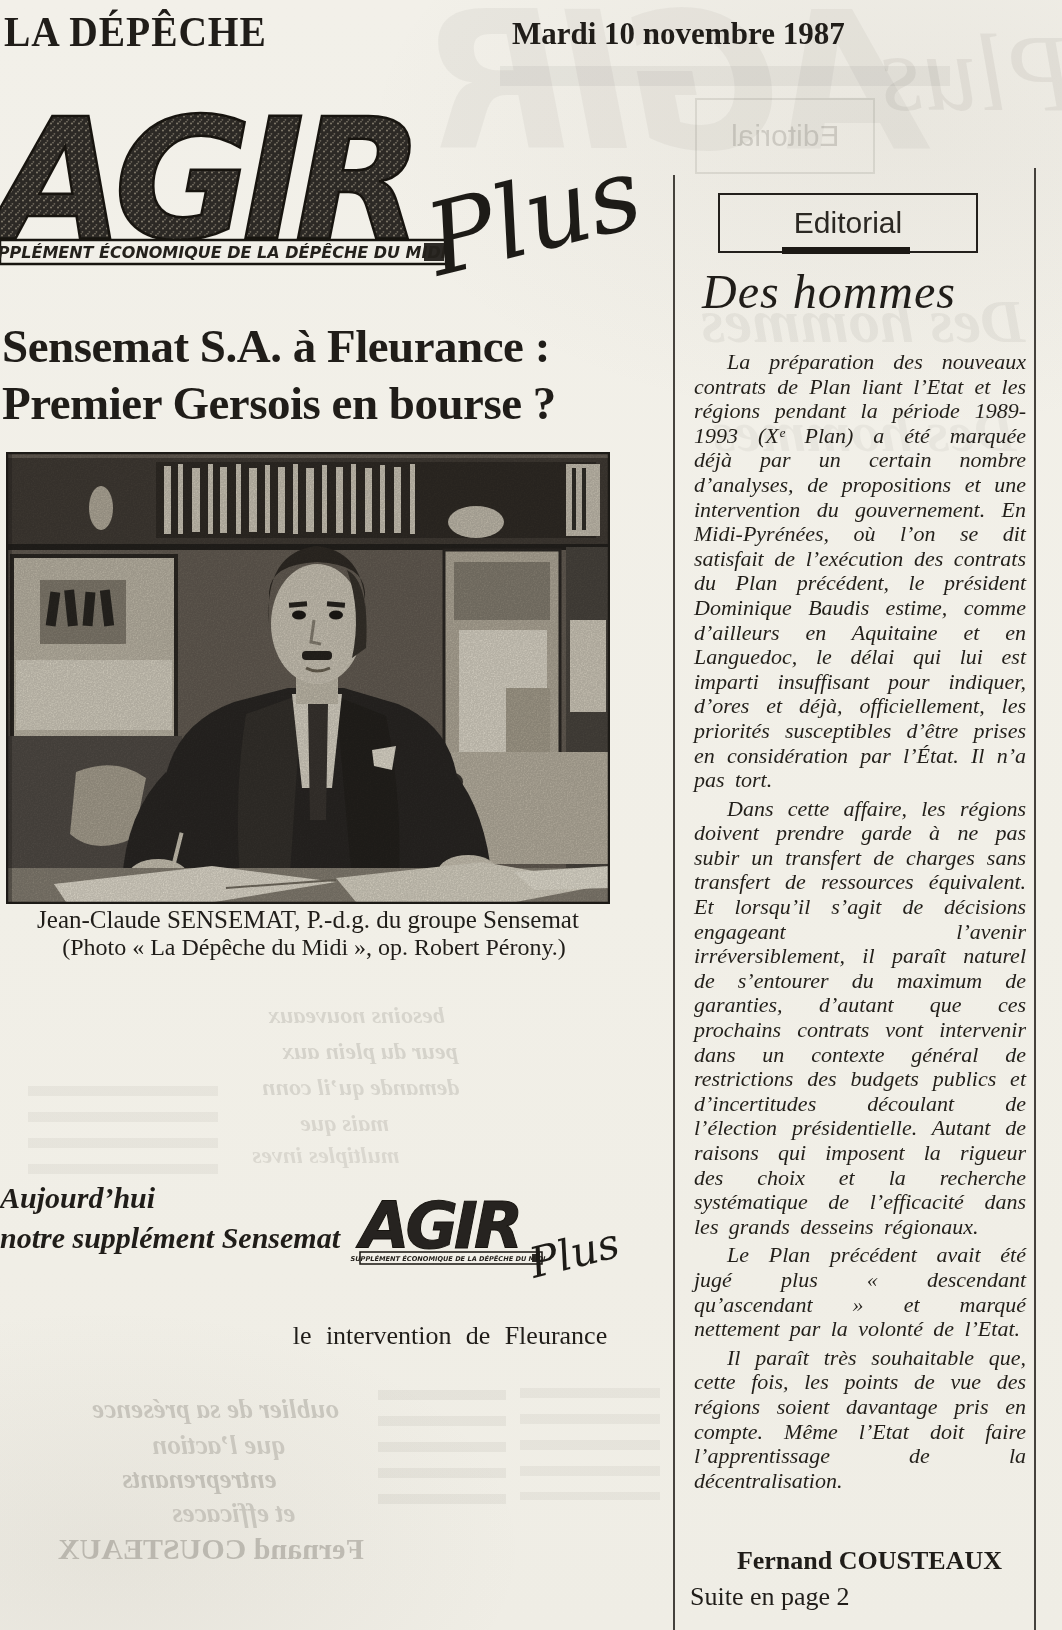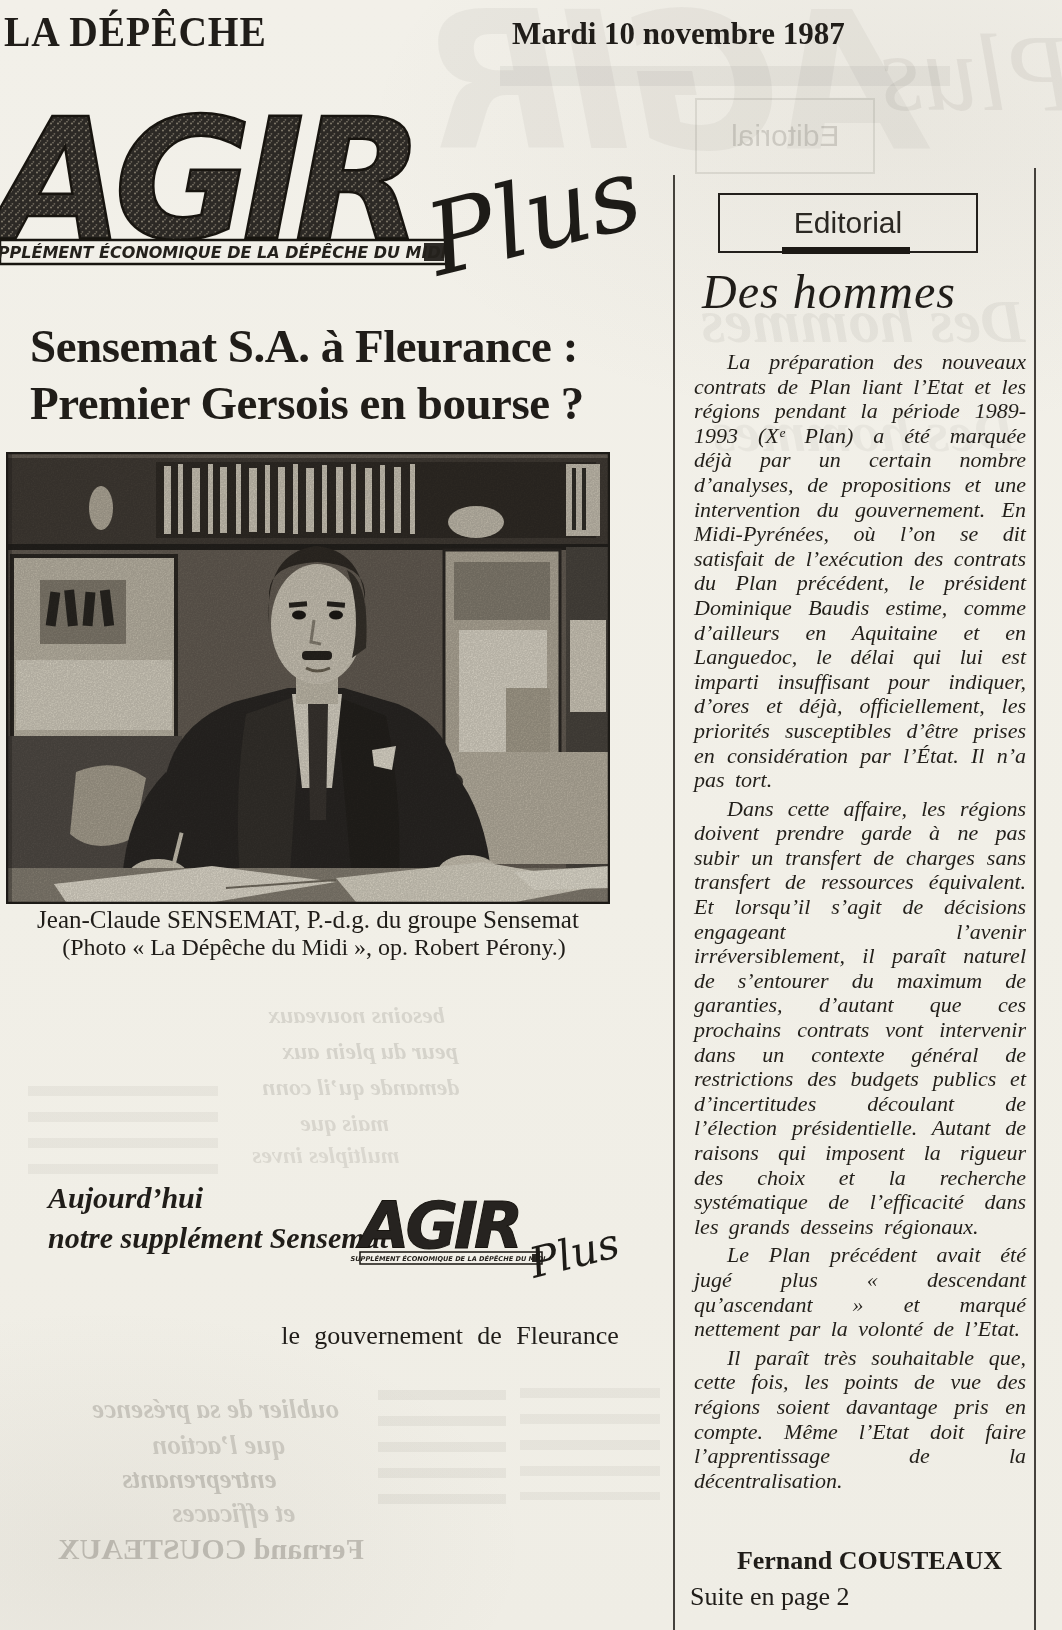--- a/index.html
+++ b/index.html
@@ -11,28 +11,28 @@
       linear-gradient(180deg,#f2f0e9 0%,#f1efe7 55%,#efede5 100%);
     font-family:"Liberation Serif","DejaVu Serif",serif;color:#201d19;
   }
   .abs{position:absolute;}
   
   .masthead{left:4px;top:8px;font-size:42px;font-weight:bold;letter-spacing:1px;transform:scaleX(.94);transform-origin:left;}
   .issue-date{left:512px;top:16px;font-size:31px;font-weight:bold;}
   
   .logo-svg{left:0;top:86px;overflow:visible;}
   
-  .headline{left:2px;top:318px;width:600px;line-height:57px;font-size:47px;font-weight:bold;letter-spacing:-.5px;margin-left:28px;}
+  .headline{left:2px;top:318px;width:600px;line-height:57px;font-size:47px;font-weight:bold;letter-spacing:-.5px;}
   
   .photo{left:6px;top:452px;width:604px;height:452px;}
   .caption{left:0;top:906px;width:616px;text-align:center;}
   .caption .b{font-size:25px;font-weight:normal;}
   .caption .c{font-size:24px;padding-left:12px;}
   
-  .promo{left:0;top:1178px;font-size:30px;font-weight:bold;font-style:italic;line-height:40px;margin-left:48px;}
+  .promo{left:0;top:1178px;font-size:30px;font-weight:bold;font-style:italic;line-height:40px;}
   .logo-small{left:352px;top:1186px;overflow:visible;}
   .teaser{left:250px;top:1318px;width:400px;text-align:center;font-size:26px;line-height:36px;}
   
   .rule-v{width:2px;background:rgba(32,28,23,.82);}
   .rule-left{left:673px;top:175px;height:1455px;}
   .rule-right{left:1034px;top:168px;height:1462px;}
   .kicker-box{left:718px;top:193px;width:256px;height:56px;border:2px solid #23201c;
     display:flex;align-items:center;justify-content:center;
     font-family:"Liberation Sans","DejaVu Sans",sans-serif;font-size:30px;color:#2b2823;}
   .kicker-bar{left:782px;top:247px;width:128px;height:7px;background:#1c1915;}
@@ -227,21 +227,21 @@
     <text x="8" y="62" font-family="DejaVu Sans, sans-serif" font-weight="bold" font-style="italic" font-size="64" letter-spacing="-4" fill="#262320" stroke="#17140f" stroke-width="1">AGIR</text>
     <g>
       <rect x="8" y="66" width="182" height="12" fill="#f1efe8" stroke="#17140f" stroke-width="1.5"></rect>
       <rect x="180" y="68" width="8" height="8" fill="#2c2925"></rect>
       <text x="96" y="75" text-anchor="middle" font-family="DejaVu Sans, sans-serif" font-style="italic" font-weight="bold" font-size="6.6" fill="#24211c">SUPPLÉMENT ÉCONOMIQUE DE LA DÉPÊCHE DU MIDI</text>
     </g>
     <text x="182" y="92" font-family="DejaVu Serif, serif" font-style="italic" font-size="42" fill="#1d1b17" transform="rotate(-14 182 92)">Plus</text>
   </svg>
 
   <div class="abs teaser">
-    <div style="word-spacing:.3em;">le gouvernement de Fleurance</div>
+    <div style="word-spacing:.3em;">le intervention de Fleurance</div>
   </div>
 
   <div class="abs rule-v rule-left"></div>
   <div class="abs rule-v rule-right"></div>
 
   <div class="abs kicker-box">
     <span>Editorial</span>
   </div>
   <div class="abs kicker-bar"></div>
 

